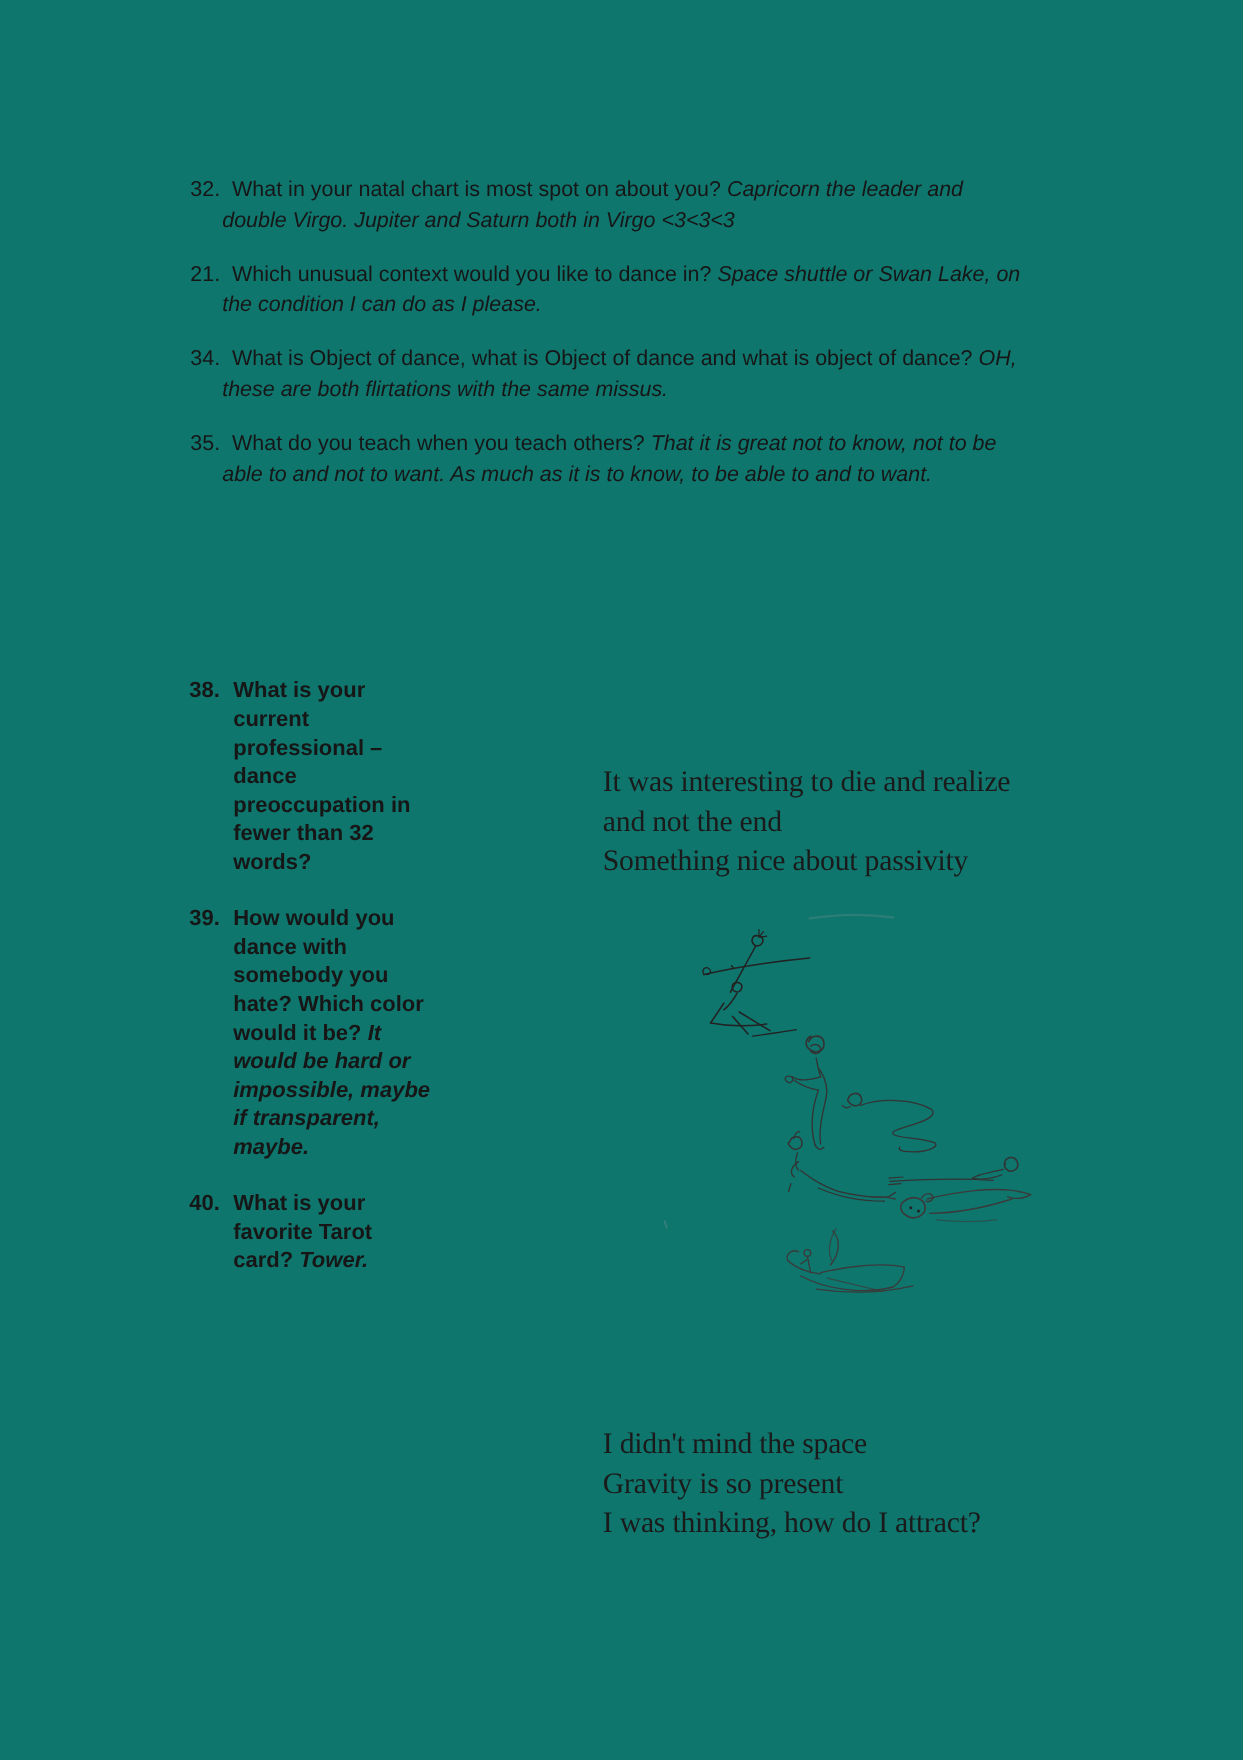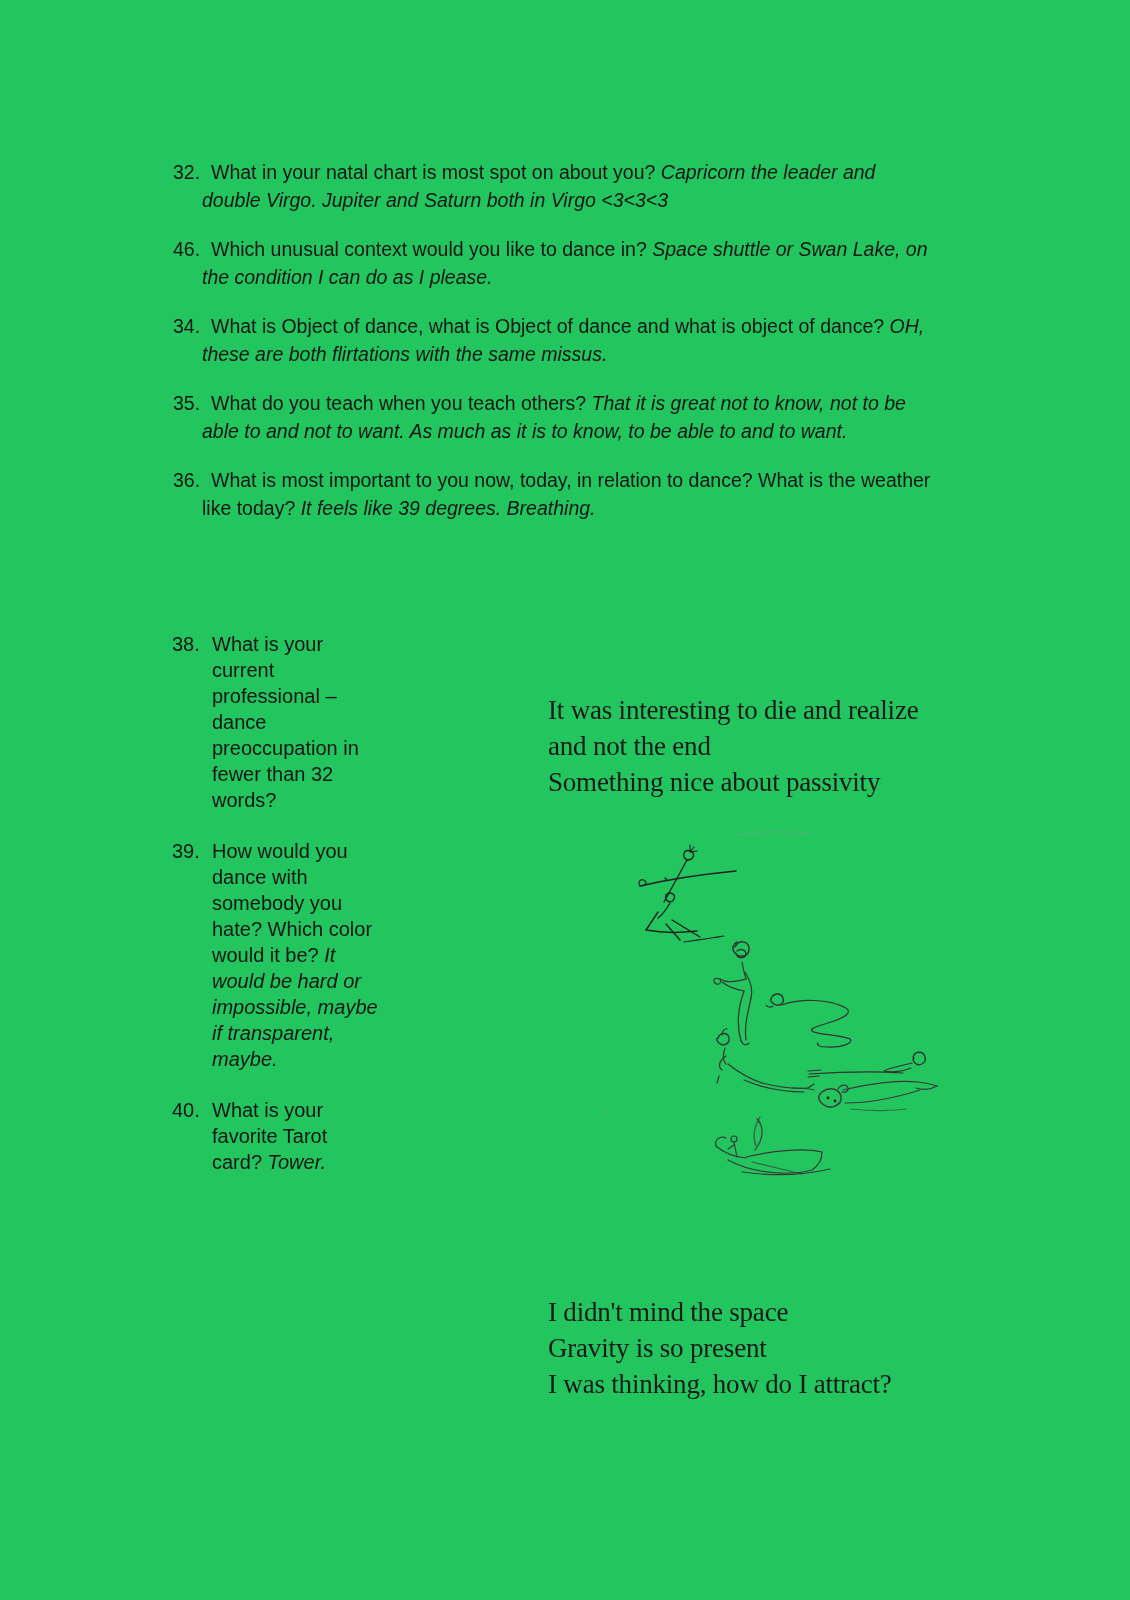--- a/index.html
+++ b/index.html
@@ -4,34 +4,34 @@
 <style>
   html,body{margin:0;padding:0;}
   body{
     width:1130px;height:1600px;
     background:#ffffff;
     position:relative;
     font-family:"Liberation Sans", sans-serif;
     color:#161616;
     overflow:hidden;
   }
-  .page{position:absolute;inset:0;background:#22c55e;}
+  .page{position:absolute;inset:0;background:#0f766e;}
 
   
   .wide{position:absolute;left:173px;top:158px;width:930px;}
   .wide .qa{
     font-size:19.5px;line-height:28px;
     padding-left:29px;text-indent:-29px;
     white-space:pre-line;
     margin:0 0 21px 0;
   }
   .wide .qnum{display:inline-block;width:38px;text-indent:0;}
 
   
-  .narrow{position:absolute;left:172px;top:631px;width:300px;}
+  .narrow{position:absolute;left:172px;top:615px;width:300px;font-weight:bold;}
   .narrow .qa{
     font-size:20px;line-height:26px;
     padding-left:40px;text-indent:-40px;
     white-space:pre-line;
     margin:0 0 25px 0;
   }
   .narrow .qnum{display:inline-block;width:40px;text-indent:0;}
 
   .qans{font-style:italic;}
 
@@ -51,28 +51,26 @@
   .sketch path{fill:none;stroke-linecap:round;stroke-linejoin:round;}
 </style>
 </head>
 <body>
 
 <div class="page">
 
   <div class="wide">
     <div class="qa"><span class="qnum">32.</span><span class="qtext">What in your natal chart is most spot on about you?</span> <span class="qans">Capricorn the leader and
 double Virgo. Jupiter and Saturn both in Virgo &lt;3&lt;3&lt;3</span></div>
-    <div class="qa"><span class="qnum">46.</span><span class="qtext">Which unusual context would you like to dance in?</span> <span class="qans">Space shuttle or Swan Lake, on
+    <div class="qa"><span class="qnum">21.</span><span class="qtext">Which unusual context would you like to dance in?</span> <span class="qans">Space shuttle or Swan Lake, on
 the condition I can do as I please.</span></div>
     <div class="qa"><span class="qnum">34.</span><span class="qtext">What is Object of dance, what is Object of dance and what is object of dance?</span> <span class="qans">OH,
 these are both flirtations with the same missus.</span></div>
     <div class="qa"><span class="qnum">35.</span><span class="qtext">What do you teach when you teach others?</span> <span class="qans">That it is great not to know, not to be
 able to and not to want. As much as it is to know, to be able to and to want.</span></div>
-    <div class="qa"><span class="qnum">36.</span><span class="qtext">What is most important to you now, today, in relation to dance? What is the weather
-like today?</span> <span class="qans">It feels like 39 degrees. Breathing.</span></div>
   </div>
 
   <div class="narrow">
     <div class="qa"><span class="qnum">38.</span><span class="qtext">What is your
 current
 professional –
 dance
 preoccupation in
 fewer than 32
 words?</span> <span class="qans"></span></div>

